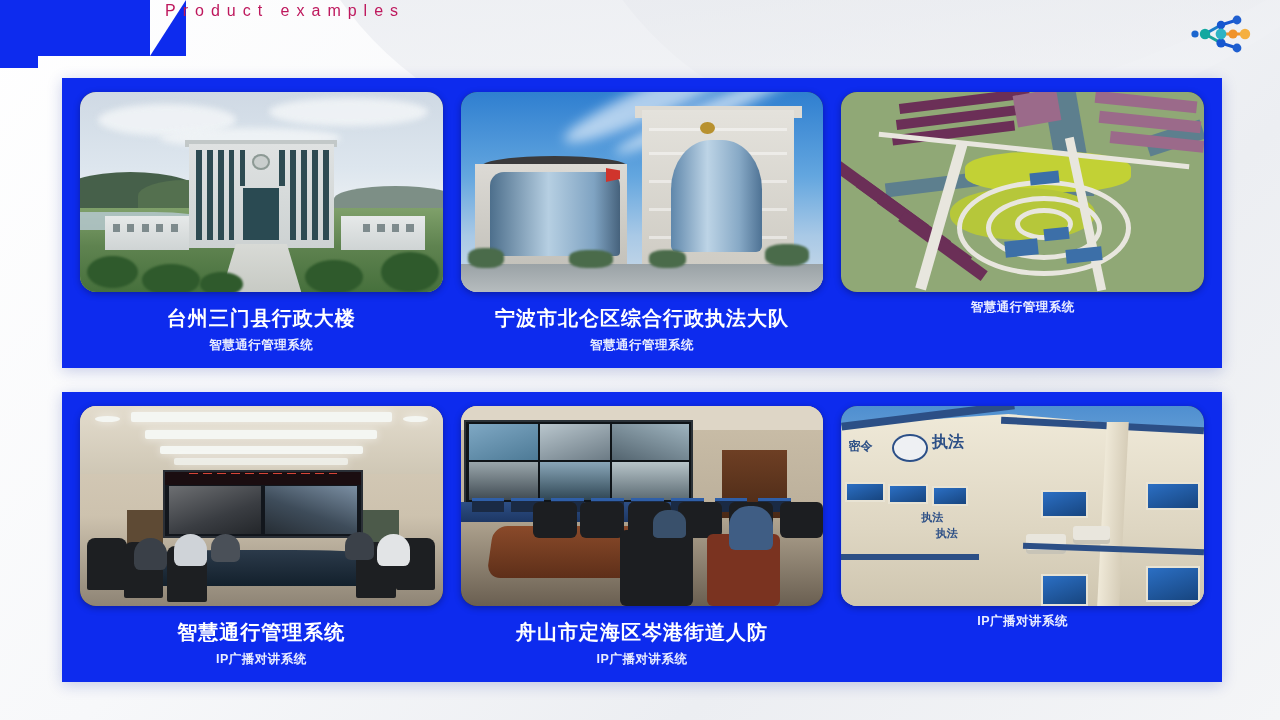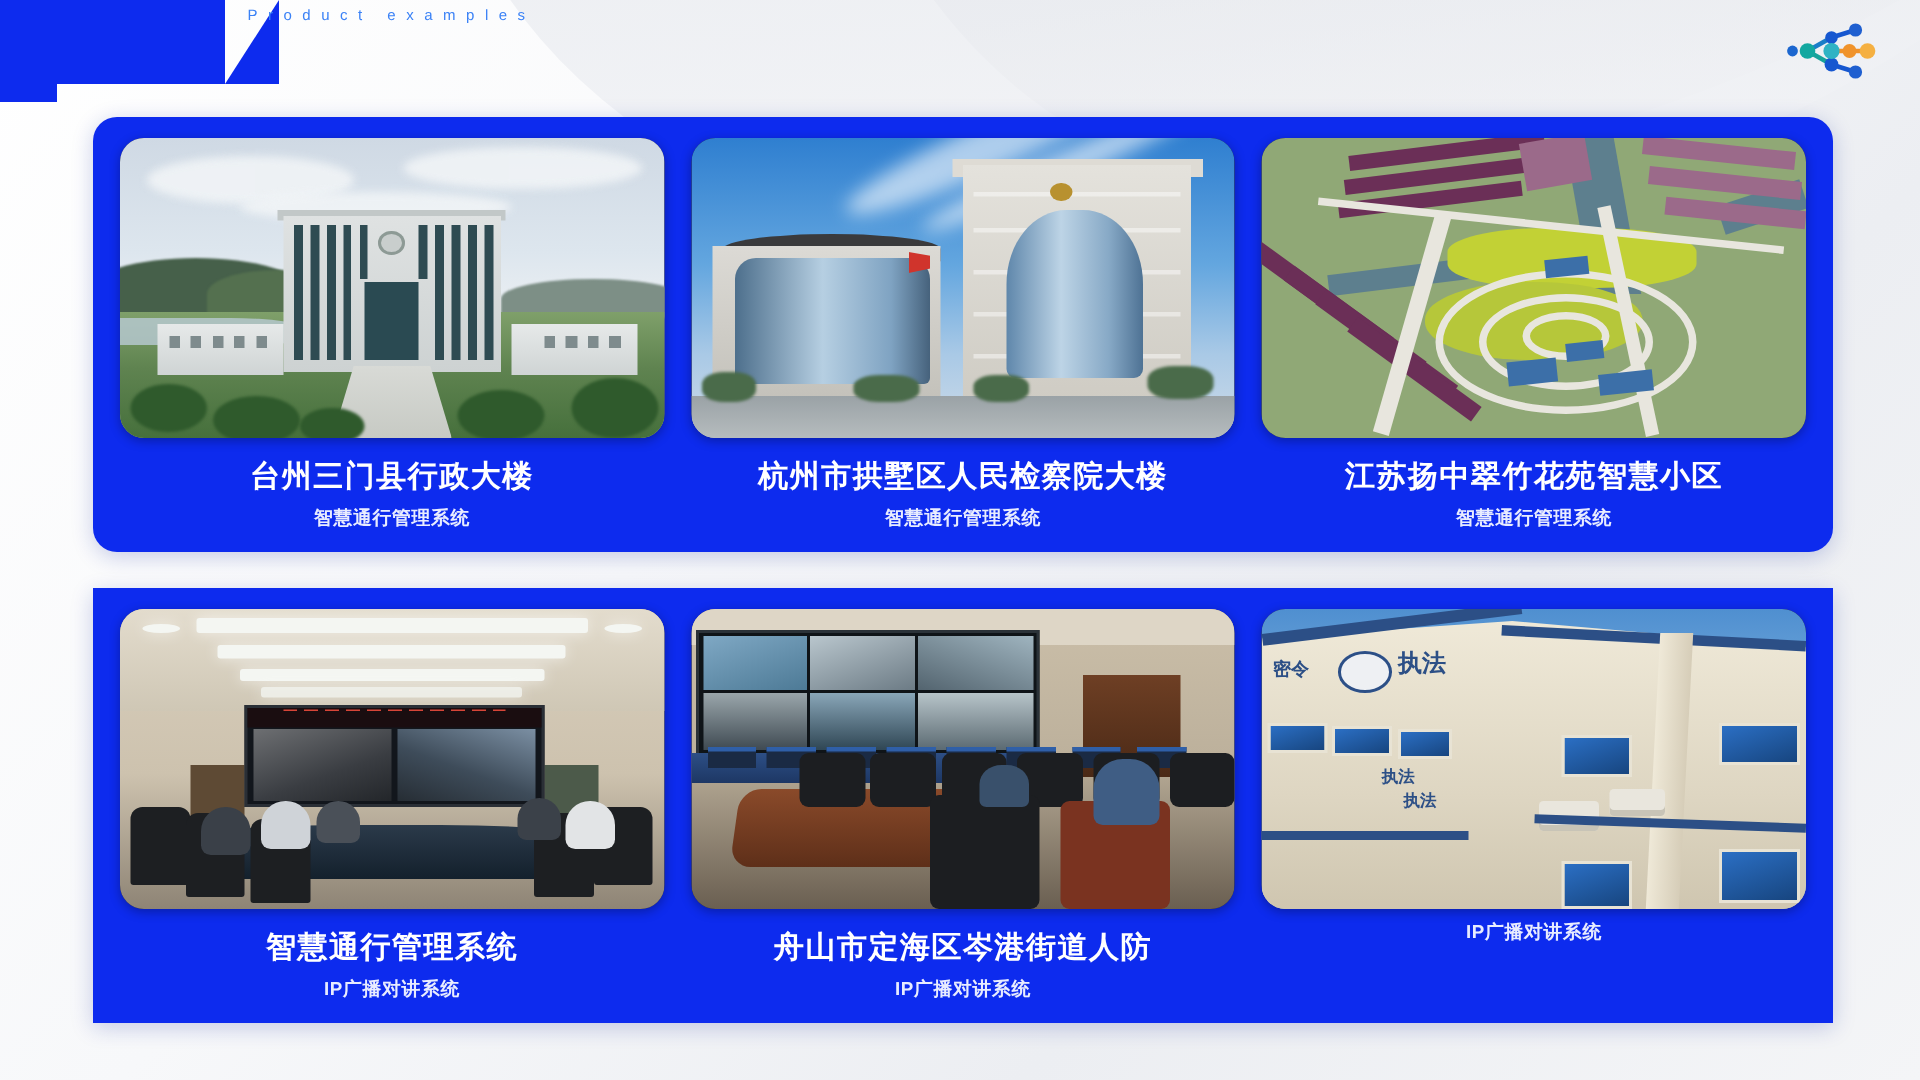--- a/index.html
+++ b/index.html
@@ -68,22 +68,22 @@
   }
   .header-title-cn {
     font-size: 35px;
     font-weight: bold;
     color: #0d2bee;
     letter-spacing: 5px;
     line-height: 44px;
     white-space: nowrap;
   }
   .header-title-en {
-    font-size: 10px;
-    color: #3b82f6;
+    font-size: 16px;
+    color: #be185d;
     letter-spacing: 7px;
     line-height: 18px;
     margin-top: 0px;
     margin-left: 2px;
     white-space: nowrap;
   }
 
   
   .logo {
     position: absolute;
@@ -105,21 +105,21 @@
 
   
   .panel {
     position: absolute;
     left: 62px;
     width: 1160px;
     background: #0d2bee;
     box-shadow: 0 3px 14px rgba(20,40,160,0.22);
     z-index: 3;
   }
-  .panel-row1 { top: 78px;  height: 290px; border-radius: 16px; }
+  .panel-row1 { top: 78px;  height: 290px; }
   .panel-row2 { top: 392px; height: 290px; }
 
   .cards {
     display: flex;
     height: 100%;
     padding: 14px 18px 8px 18px;
     gap: 18px;
   }
   .card {
     flex: 1 1 0;
@@ -344,21 +344,21 @@
           <div class="s2-towerL"></div>
           <div class="s2-drumL"></div>
           <div class="s2-flag"></div>
           <div class="s2-ground"></div>
           <div class="s2-bush" style="left:2%;bottom:12%;width:10%;height:10%"></div>
           <div class="s2-bush" style="left:30%;bottom:12%;width:12%;height:9%"></div>
           <div class="s2-bush" style="left:52%;bottom:12%;width:10%;height:9%"></div>
           <div class="s2-bush" style="right:4%;bottom:13%;width:12%;height:11%"></div>
         </div>
       </div>
-      <div class="card-title">杭州市拱墅区人民检察院大楼</div>
+      <div class="card-title">宁波市北仑区综合行政执法大队</div>
       <div class="card-sub">智慧通行管理系统</div>
     </div>
 
     <div class="card">
       <div class="card-photo">
         <div class="ph">
           <div class="s3-base"></div>
           <div class="s3-river" style="left:58%;top:0;width:9%;height:52%;transform:skewX(10deg)"></div>
           <div class="s3-river" style="left:12%;top:40%;width:52%;height:7%;transform:rotate(-7deg)"></div>
           <div class="s3-river" style="right:0;top:18%;width:16%;height:10%;transform:rotate(-18deg)"></div>
@@ -380,21 +380,20 @@
           <div class="s3-ringA" style="left:48%;top:58%;width:16%;height:16%"></div>
           <div class="s3-road" style="left:26%;top:24%;width:3%;height:76%;transform:rotate(16deg)"></div>
           <div class="s3-road" style="left:66%;top:22%;width:2.6%;height:78%;transform:rotate(-12deg)"></div>
           <div class="s3-road" style="left:10%;top:28%;width:86%;height:2.6%;transform:rotate(6deg)"></div>
           <div class="s3-roof3" style="left:45%;top:74%;width:9%;height:8%;transform:rotate(-6deg)"></div>
           <div class="s3-roof3" style="left:56%;top:68%;width:7%;height:6%;transform:rotate(-6deg)"></div>
           <div class="s3-roof3" style="left:62%;top:78%;width:10%;height:7%;transform:rotate(-6deg)"></div>
           <div class="s3-roof3" style="left:52%;top:40%;width:8%;height:6%;transform:rotate(-6deg)"></div>
         </div>
       </div>
-      <div class="card-title">江苏扬中翠竹花苑智慧小区</div>
       <div class="card-sub">智慧通行管理系统</div>
     </div>
 
   </div>
 </div>
 
 <div class="panel panel-row2">
   <div class="cards">
 
     <div class="card">

